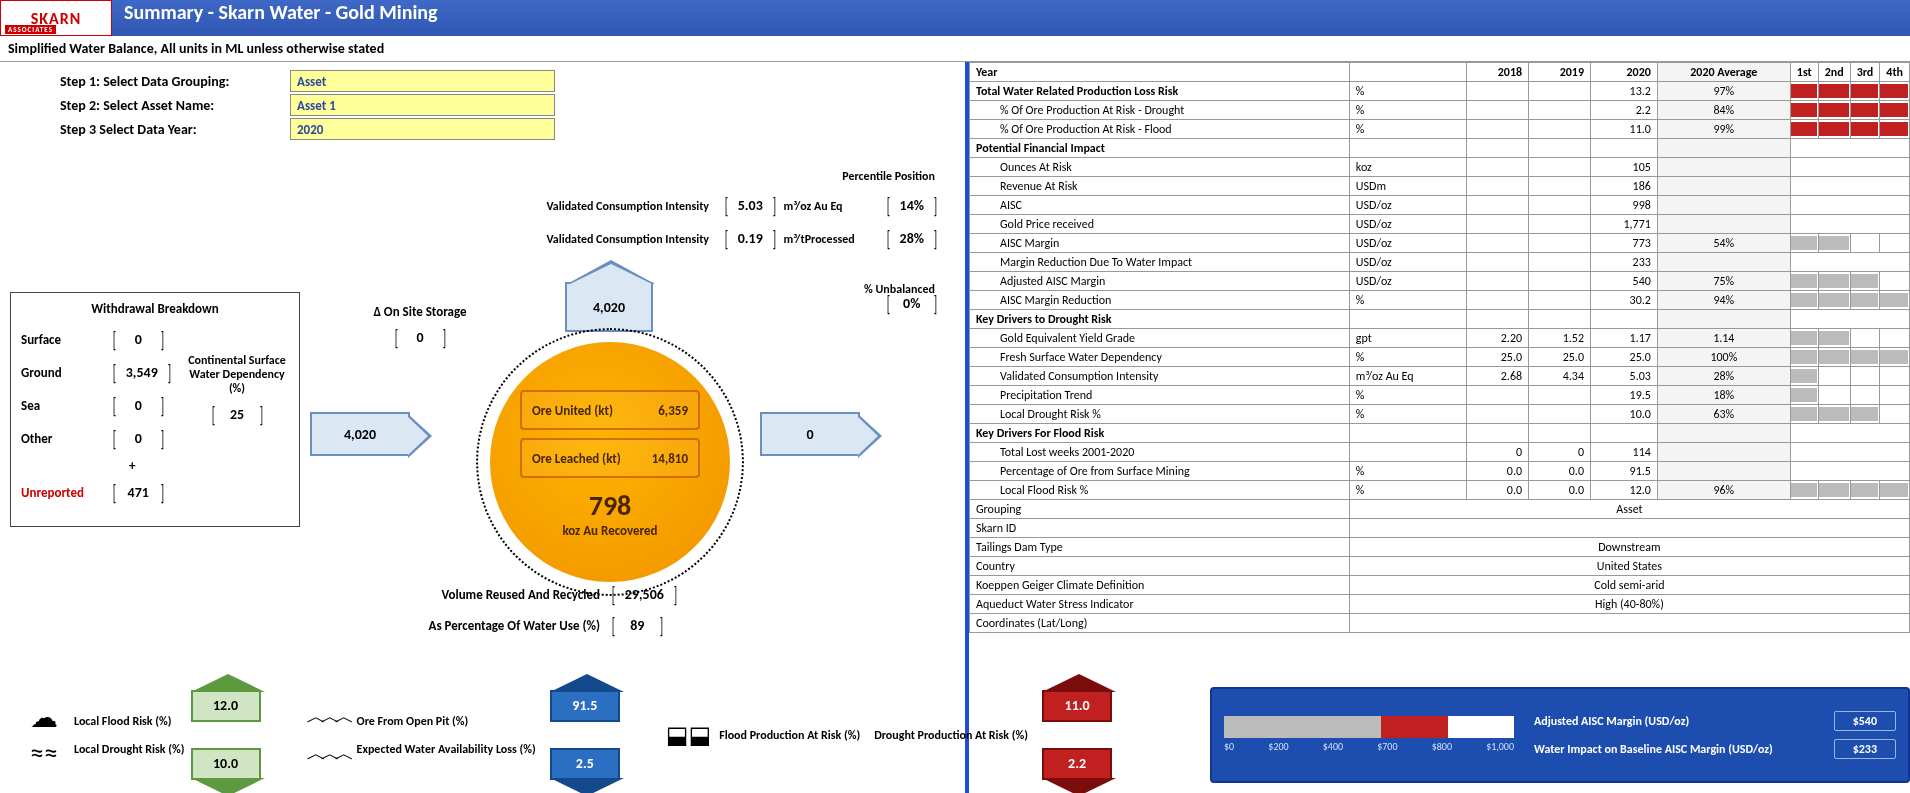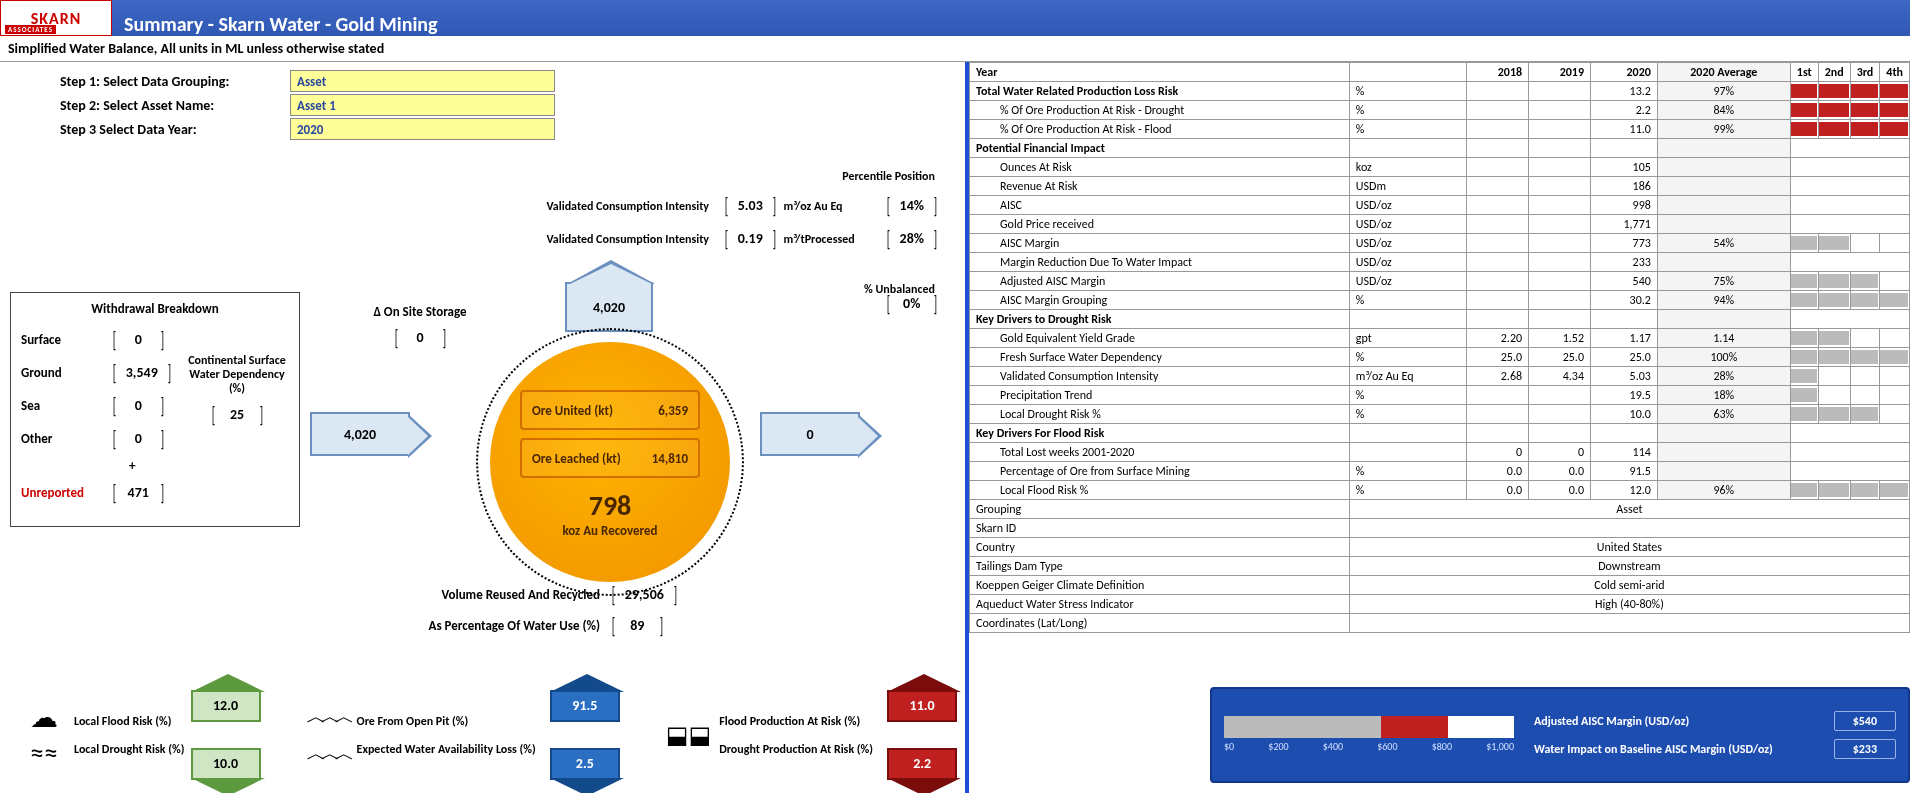--- a/index.html
+++ b/index.html
@@ -1,20 +1,20 @@
 <!DOCTYPE html>
 <html><head>
 <meta charset="utf-8">
 <style>
 * { box-sizing: border-box; margin: 0; padding: 0; font-family: "Calibri", Arial, sans-serif; }
 body { width: 1910px; height: 793px; background: #fff; font-size: 13px; color: #000; }
 .container { display: flex; flex-direction: column; height: 100%; }
 
 
-.titlebar { display: flex; align-items: flex-end; height: 36px; background: linear-gradient(#3f69c6,#2f57b3); color: #fff; }
+.titlebar { display: flex; align-items: flex-start; height: 36px; background: linear-gradient(#3f69c6,#2f57b3); color: #fff; }
 .logo { width: 112px; height: 36px; display:flex; align-items:center; justify-content:center; background:#fff; color:#cc0000; font-weight:bold; font-size:16px; letter-spacing:1px; border:1px solid #cc0000; position:relative;}
 .logo span.assoc { position:absolute; bottom:1px; left:4px; font-size:7px; color:#fff; background:#cc0000; padding:0 3px; letter-spacing:1px;}
 .title { font-size: 20px; font-weight: 600; padding-left: 12px; }
 
 .subtitle { font-size: 14px; font-weight: 700; padding: 4px 8px; border-bottom: 1px solid #999; }
 
 .main { display: flex; flex: 1; overflow: hidden; }
 .left { width: 965px; position: relative; padding: 8px 10px 0 10px; }
 .right { flex: 1; display:flex; flex-direction:column; border-left:4px solid #1d4ed8; }
 
@@ -430,21 +430,21 @@
                   <div class="qseg grey" style="height:14px"></div>
                 </td>
                 <td style="padding:0;width:22px">
                   <div class="qseg grey" style="height:14px"></div>
                 </td>
                 <td style="padding:0;width:22px">
                   <div class="qseg " style="height:14px"></div>
                 </td>
   </tr>
               <tr class="ind">
-    <td>AISC Margin Grouping</td>
+    <td>AISC Margin Reduction</td>
                 <td>%</td>
     <td class="num"></td>
                 <td class="num"></td>
                 <td class="num">30.2</td>
     <td class="ctr avgcol">94%</td>
                 <td style="padding:0;width:22px">
                   <div class="qseg grey" style="height:14px"></div>
                 </td>
                 <td style="padding:0;width:22px">
                   <div class="qseg grey" style="height:14px"></div>
@@ -614,26 +614,26 @@
   </tr>
               <tr class="meta">
                 <td>Grouping</td>
                 <td class="val" colspan="9">Asset</td>
               </tr>
               <tr class="meta">
                 <td>Skarn ID</td>
                 <td class="val" colspan="9"></td>
               </tr>
               <tr class="meta">
+                <td>Tailings Dam Type</td>
+                <td class="val" colspan="9">Downstream</td>
+              </tr>
+              <tr class="meta">
                 <td>Country</td>
                 <td class="val" colspan="9">United States</td>
-              </tr>
-              <tr class="meta">
-                <td>Tailings Dam Type</td>
-                <td class="val" colspan="9">Downstream</td>
               </tr>
               <tr class="meta">
                 <td>Koeppen Geiger Climate Definition</td>
                 <td class="val" colspan="9">Cold semi-arid</td>
               </tr>
               <tr class="meta">
                 <td>Aqueduct Water Stress Indicator</td>
                 <td class="val" colspan="9">High (40-80%)</td>
               </tr>
               <tr class="meta">
@@ -680,21 +680,21 @@
             <span>91.5</span>
           </div>
         <div class="barrow blue ba-dn">
             <span>2.5</span>
           </div>
       </div>
     </div>
 
     <div class="bgroup" style="margin-left:40px;">
       <div class="goldbars">⬓⬓</div>
-      <div style="display:flex;flex-direction:column;gap:14px;margin:0 8px;">
+      <div style="display:flex;gap:14px;margin:0 8px;">
         <div class="blabel">Flood Production At Risk (%)</div>
         <div class="blabel">Drought Production At Risk (%)</div>
       </div>
       <div class="pairvert">
         <div class="barrow redb ba-up">
             <span>11.0</span>
           </div>
         <div class="barrow redb ba-dn">
             <span>2.2</span>
           </div>
@@ -704,21 +704,21 @@
     <div class="aisc-panel">
       <div class="bar-chart">
         <div class="bar-row">
           <div class="bar-seg" style="left:0;width:54%;background:#bbb;"></div>
           <div class="bar-seg" style="left:54%;width:23.3%;background:#c02020;"></div>
         </div>
         <div class="ticks">
           <span>$0</span>
             <span>$200</span>
             <span>$400</span>
-            <span>$600</span>
+            <span>$700</span>
             <span>$800</span>
             <span>$1,000</span>
         </div>
       </div>
       <div class="aisc-labels">
         <div class="r">
             <span>Adjusted AISC Margin (USD/oz)</span>
             <span class="aisc-val">$540</span>
           </div>
         <div class="r">

